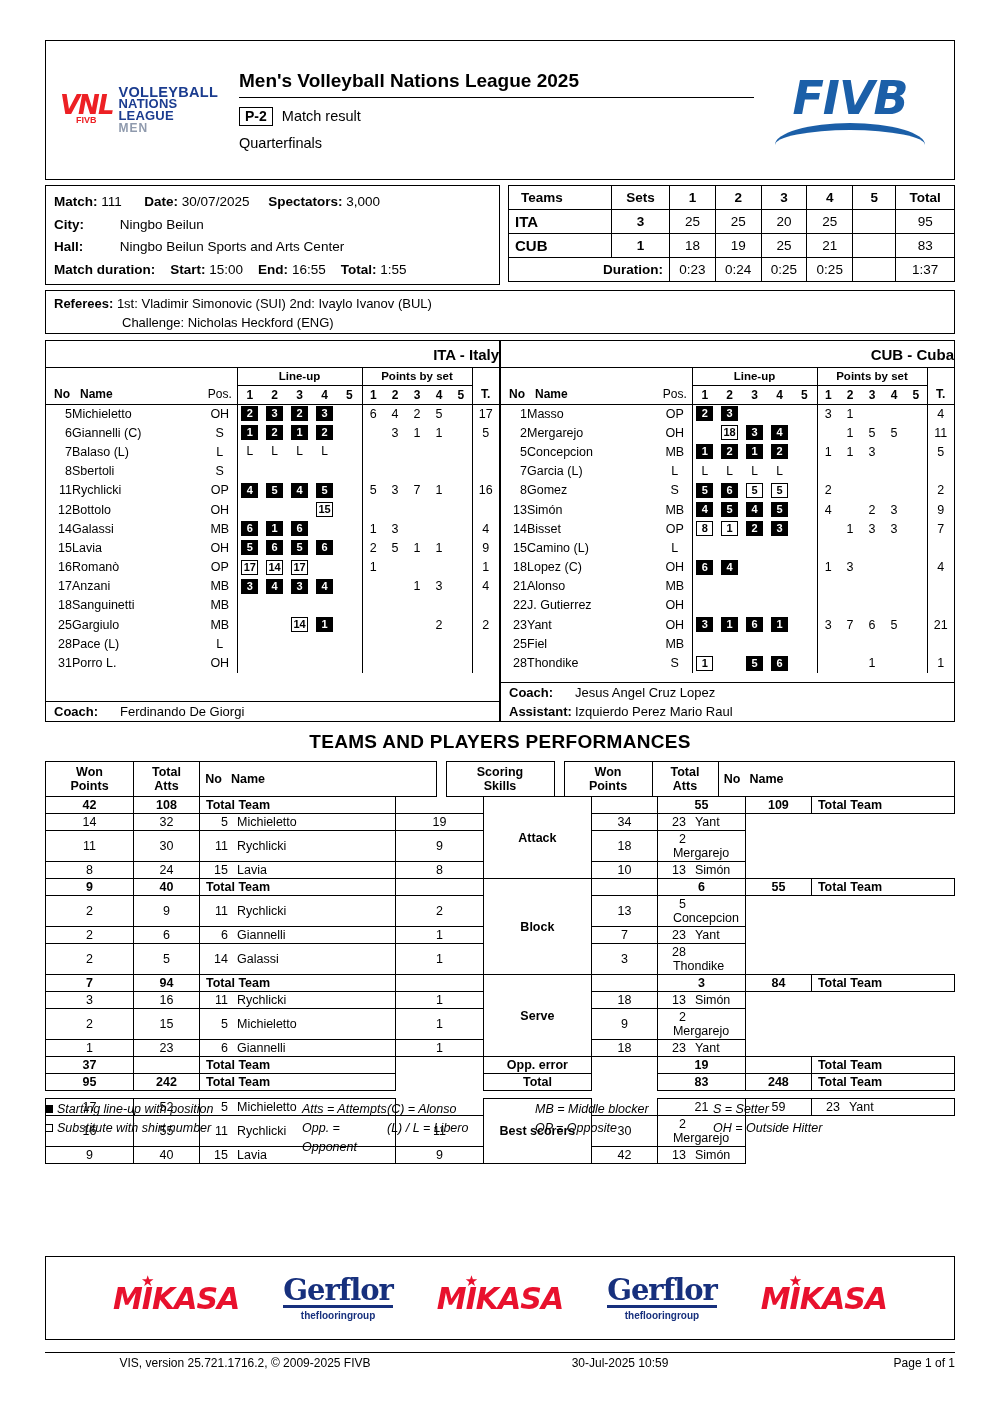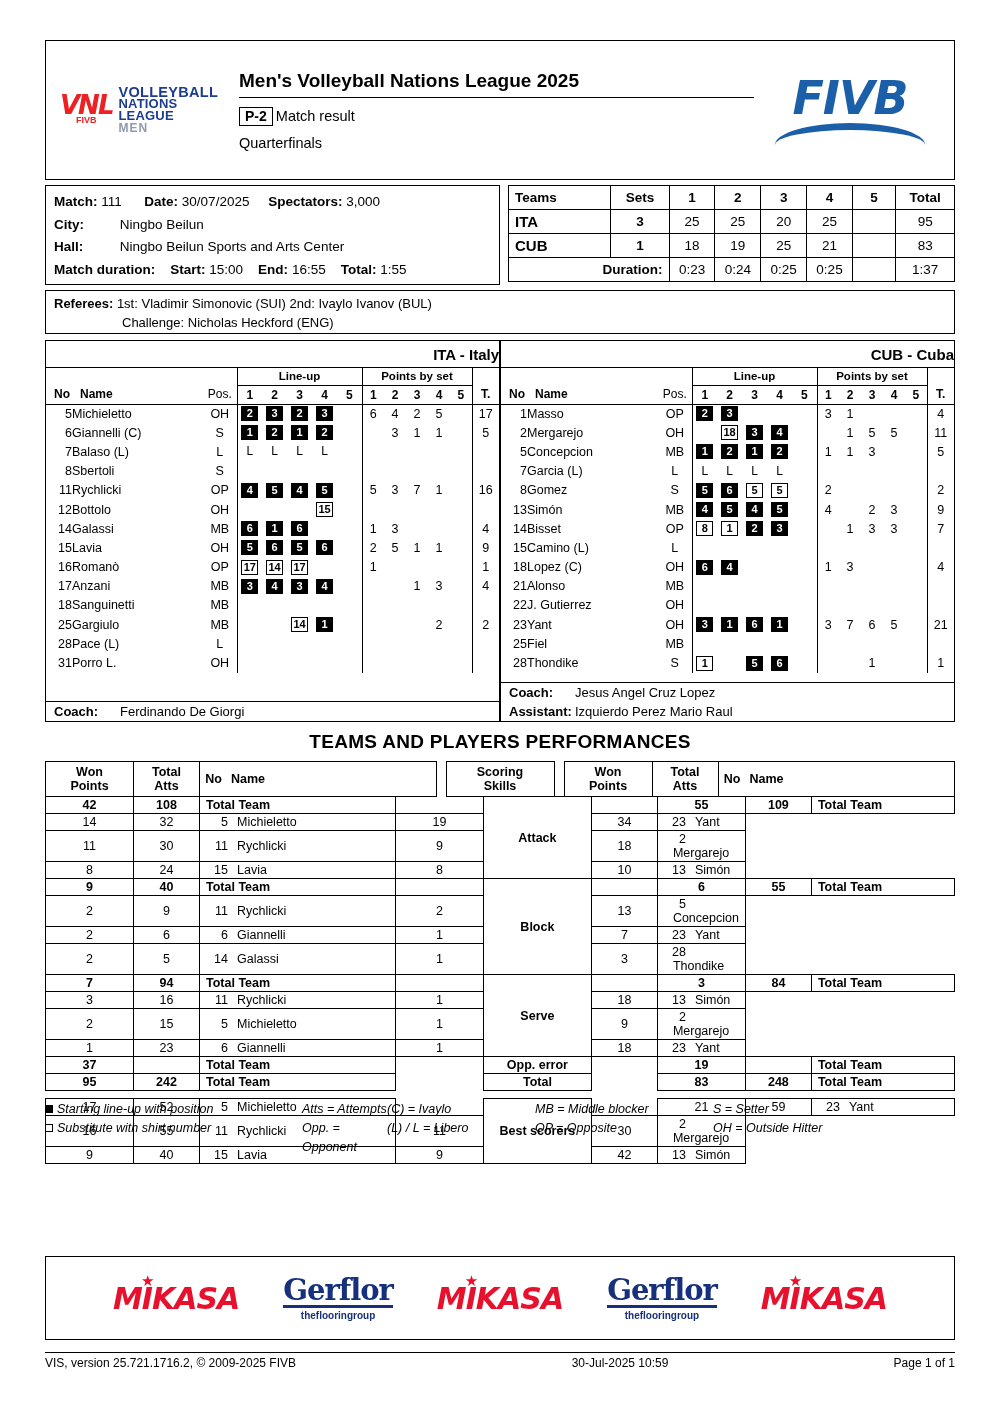--- a/index.html
+++ b/index.html
@@ -26,21 +26,21 @@
                  font-family:"DejaVu Sans", sans-serif; font-style:italic; }
   .vnl-fivb { color:#ed2024; font-weight:bold; font-size:9px; letter-spacing:0px; line-height:10px; }
   .vnl-text { line-height:12px; }
   .vnl-t1 { color:#1b3c8f; font-weight:bold; font-size:14.5px; letter-spacing:0.3px; }
   .vnl-t2 { color:#1b3c8f; font-weight:bold; font-size:13px; letter-spacing:0.2px; }
   .vnl-t3 { color:#8f9aad; font-weight:bold; font-size:12px; letter-spacing:1px; }
 
   .header-center { flex:1; padding-left:8px; padding-right:10px; }
   .h-title { font-size:19px; font-weight:bold; letter-spacing:0px; padding-bottom:5px; }
   .h-rule { border-bottom:1.5px solid #000; width:100%; margin-bottom:9px; }
-  .h-row2 { display:flex; align-items:center; gap:3px; margin-bottom:9px; }
+  .h-row2 { display:flex; align-items:center; gap:9px; margin-bottom:9px; }
   .p2box { border:1.5px solid #000; padding:0px 5px 1px; font-size:14px; font-weight:bold; line-height:16px;}
   .h-sub { font-size:14.5px; }
   .h-round { font-size:14.5px; }
   .fivb-logo { width:190px; text-align:center; padding-right:18px; }
   .fivb-word { color:#1b5fa8; font-weight:bold; font-size:46px; letter-spacing:-1px; line-height:44px;
                font-family:"DejaVu Sans", sans-serif; font-style:italic; }
   .fivb-arc { width:150px; height:22px; margin:3px auto 0;
               border-top:7px solid #1b5fa8; border-radius:50%/100% 100% 0 0; }
 
   
@@ -51,21 +51,21 @@
   .mi-line { font-size:13.5px; line-height:22.5px; white-space:nowrap; }
   .mi-line b { font-weight:bold; }
   .lbl-w { display:inline-block; width:62px; }
 
   
   .sets { position:absolute; left:508px; top:185px; width:447px; }
   .sets table { width:100%; border:1.5px solid #000; }
   .sets td, .sets th { border:1px solid #000; text-align:center; font-size:13.5px; height:24px; padding:0 2px;}
   .sets th { font-weight:bold; }
   .sets .team-cell { text-align:left; padding-left:6px; font-weight:bold; font-size:15px; }
-  .sets .teams-hd { text-align:left; padding-left:6px; }
+  .sets .teams-hd { text-align:left; padding-left:12px; }
   .sets .dur-lbl { text-align:right; padding-right:6px; font-weight:bold; border-left:none;}
   .sets .w-team { width:110px; } .sets .w-sets { width:62px; } .sets .w-set { width:48px; } .sets .w-tot { width:62px;}
   .sets .bigv { font-weight:bold; }
 
   
   .refs { position:absolute; left:45px; top:290px; width:910px; height:44px;
           border:1.5px solid #000; padding:3px 0 0 8px; }
   .refs .r1 { font-size:13px; line-height:19px; }
   .refs .r2 { font-size:13px; line-height:19px; padding-left:68px; }
 
@@ -135,21 +135,21 @@
   .gerflor { text-align:center; }
   .gerflor .g1 { color:#17307d; font-weight:bold; font-size:29px; letter-spacing:-1px;
                  font-family:"DejaVu Serif", serif; line-height:28px; }
   .gerflor .gbar { border-bottom:3px solid #17307d; margin:1px 0 2px; }
   .gerflor .g2 { color:#17307d; font-weight:bold; font-size:10px; letter-spacing:0px; }
 
   
   .footrule { position:absolute; left:45px; top:1352px; width:910px; border-top:1.5px solid #000; }
   .footer { position:absolute; left:45px; top:1356px; width:910px; display:flex;
             font-size:12px; }
-  .f-left { width:400px; } .f-mid { flex:1; text-align:center; } .f-right { width:160px; text-align:right; }
+  .f-left { width:400px;text-align:center; } .f-mid { flex:1; text-align:center; } .f-right { width:160px; text-align:right; }
 </style>
 </head>
 <body>
 
 <div class="page">
 
   <div class="header">
     <div class="vnl-logo">
       <div class="vnl-mark">
         <div class="vnl-letters">VNL</div>
@@ -956,21 +956,21 @@
             <td class="cell-b nm-cell thick-r thick-b"><span class="nm-no">13</span><span class="nm-nm">Simón</span></td>
           </tr>
         </tbody>
       </table>
     </div>
 
   <div class="legend">
     <div>
       <span class="lg1"><span class="sq-f"></span><span>Starting line-up with position</span></span>
       <span class="lg2">Atts = Attempts</span>
-      <span class="lg3">(C) = Ivaylo</span>
+      <span class="lg3">(C) = Alonso</span>
       <span class="lg4">MB = Middle blocker</span>
       <span>S = Setter</span>
     </div>
     <div>
       <span class="lg1"><span class="sq-o"></span><span>Substitute with shirt number</span></span>
       <span class="lg2">Opp. = Opponent</span>
       <span class="lg3">(L) / L = Libero</span>
       <span class="lg4">OP = Opposite</span>
       <span>OH = Outside Hitter</span>
     </div>

